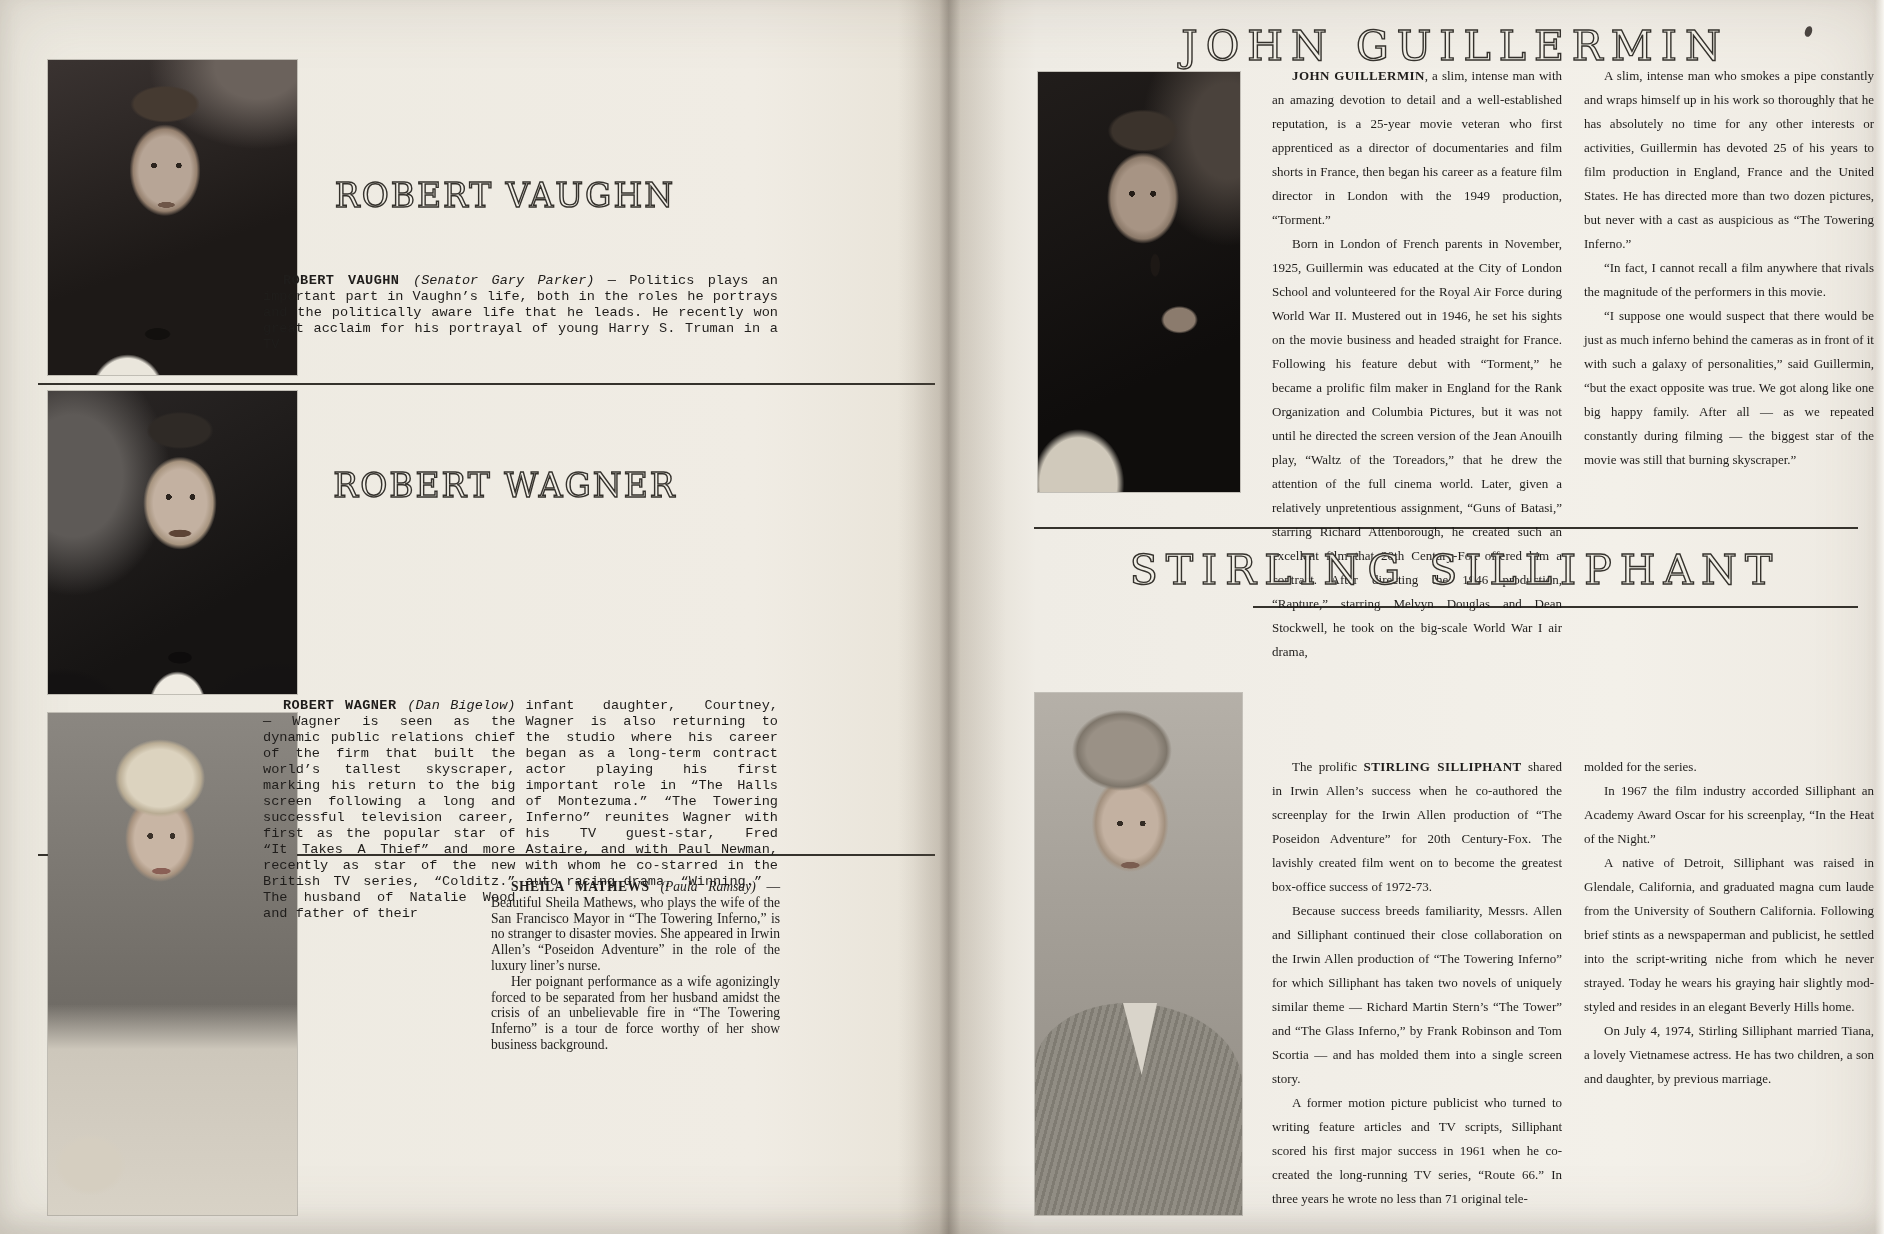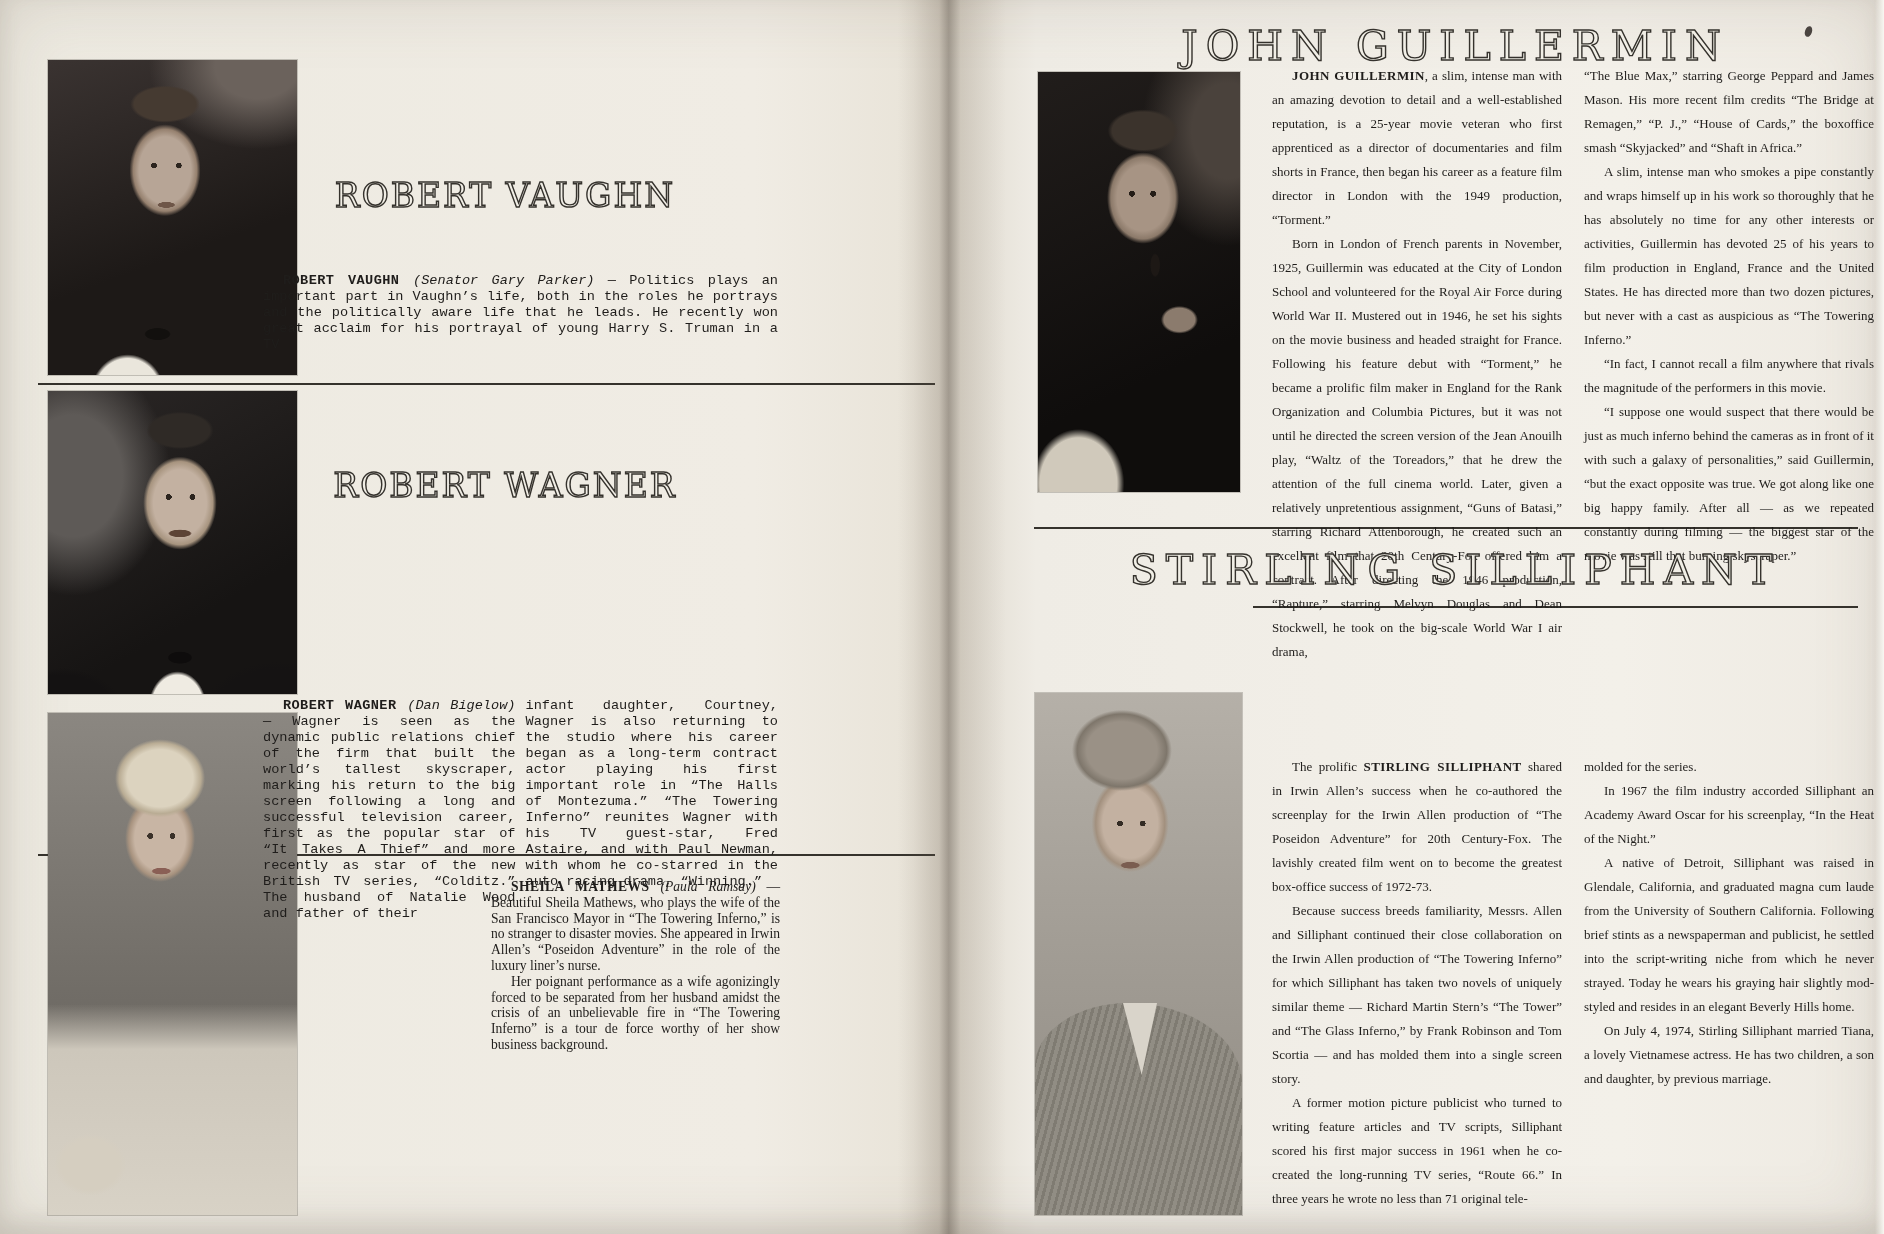--- a/index.html
+++ b/index.html
@@ -128,21 +128,20 @@
   <h1 class="headline hl-right" style="left:1100px;top:22px;width:710px;">JOHN GUILLERMIN</h1>
 
   <div class="photo" id="ph-guillermin"></div>
 
   <div class="cols cols-right t-right" style="left:1256px;top:64px;">
     <div class="col">
       <p class="para"><b class="lead">JOHN GUILLERMIN</b><span>, a slim, intense man with an amazing devotion to detail and a well-established reputation, is a 25-year movie veteran who first apprenticed as a director of documentaries and film shorts in France, then began his career as a feature film director in London with the 1949 production, “Torment.”</span></p>
       <p class="para">Born in London of French parents in November, 1925, Guillermin was educated at the City of London School and volunteered for the Royal Air Force during World War II. Mustered out in 1946, he set his sights on the movie business and headed straight for France. Following his feature debut with “Torment,” he became a prolific film maker in England for the Rank Organization and Columbia Pictures, but it was not until he directed the screen version of the Jean Anouilh play, “Waltz of the Toreadors,” that he drew the attention of the full cinema world. Later, given a relatively unpretentious assignment, “Guns of Batasi,” starring Richard Attenborough, he created such an excellent film that 20th Century-Fox offered him a contract. After directing the 1946 production, “Rapture,” starring Melvyn Douglas and Dean Stockwell, he took on the big-scale World War I air drama,</p>
     </div>
     <div class="col">
-      <p class="cont">“The Blue Max,” starring George Peppard and James Mason. His more recent film credits “The Bridge at Remagen,” “P. J.,” “House of Cards,” the boxoffice smash “Skyjacked” and “Shaft in Africa.”</p>
       <p class="para">A slim, intense man who smokes a pipe constantly and wraps himself up in his work so thoroughly that he has absolutely no time for any other interests or activities, Guillermin has devoted 25 of his years to film production in England, France and the United States. He has directed more than two dozen pictures, but never with a cast as auspicious as “The Towering Inferno.”</p>
       <p class="para">“In fact, I cannot recall a film anywhere that rivals the magnitude of the performers in this movie.</p>
       <p class="para">“I suppose one would suspect that there would be just as much inferno behind the cameras as in front of it with such a galaxy of personalities,” said Guillermin, “but the exact opposite was true. We got along like one big happy family. After all — as we repeated constantly during filming — the biggest star of the movie was still that burning skyscraper.”</p>
     </div>
   </div>
 
   <div class="rule" style="left:1034px;top:527px;width:824px;"></div>
 
   <h1 class="headline hl-right" style="left:1100px;top:546px;width:710px;">STIRLING SILLIPHANT</h1>
 

